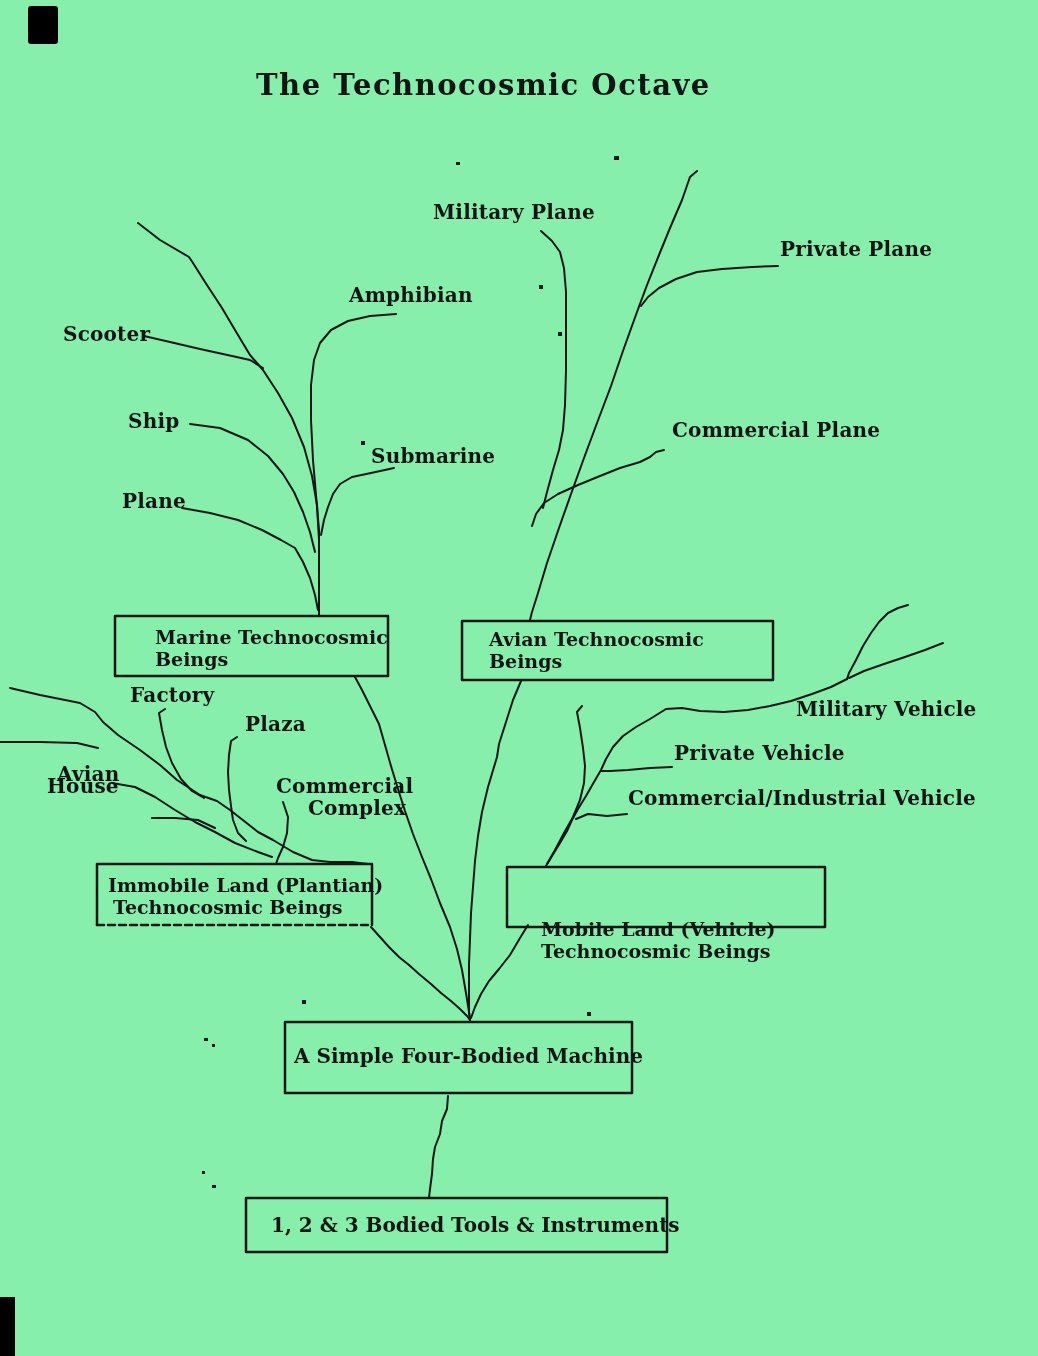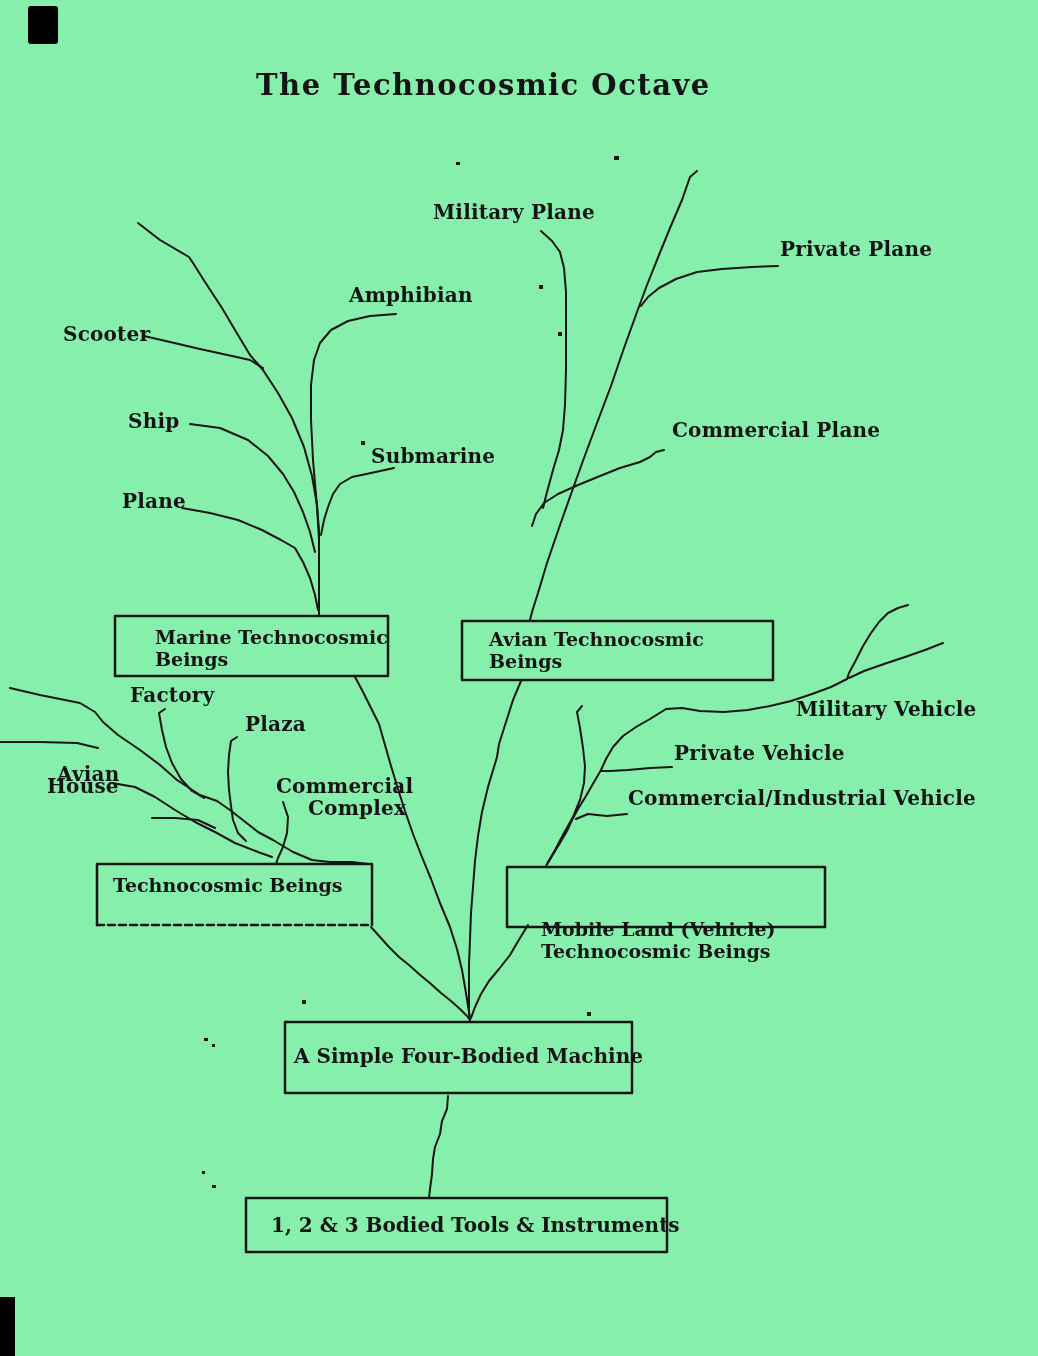--- a/index.html
+++ b/index.html
@@ -103,20 +103,21 @@
 
   <div class="boxtext" style="left:155px;top:626px;">
     <div>Marine Technocosmic</div>
     <div>Beings</div>
   </div>
   <div class="boxtext" style="left:489px;top:628px;">
     <div>Avian Technocosmic</div>
     <div>Beings</div>
   </div>
   <div class="boxtext" style="left:108px;top:874px;">
+    <div>Immobile Land (Plantian)</div>
     <div style="margin-left:5px;">Technocosmic Beings</div>
   </div>
   <div class="boxtext" style="left:541px;top:876px;margin-top:42px;">
     <div>Mobile Land (Vehicle)</div>
     <div>Technocosmic Beings</div>
   </div>
   <div class="boxtext" style="left:294px;top:1045px;font-size:20px;text-align:center;">A Simple Four-Bodied Machine</div>
   <div class="boxtext" style="left:271px;top:1214px;font-size:20px;">1, 2 &amp; 3 Bodied Tools &amp; Instruments</div>
 
 </div>

